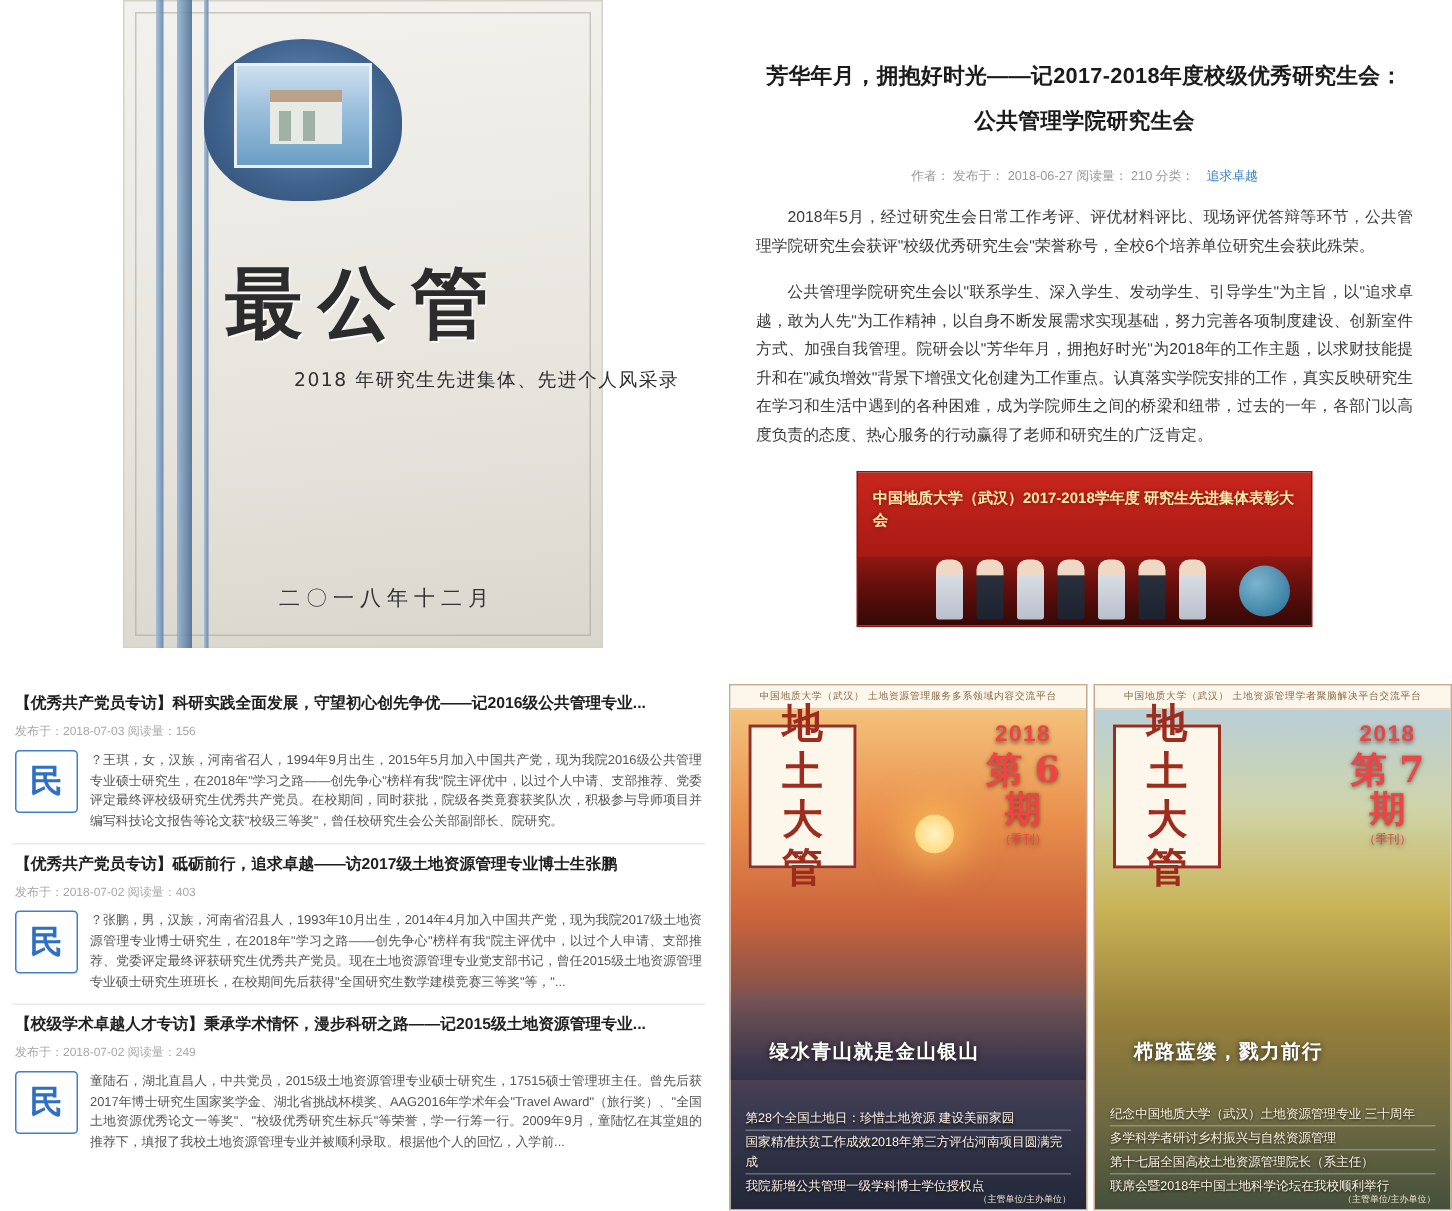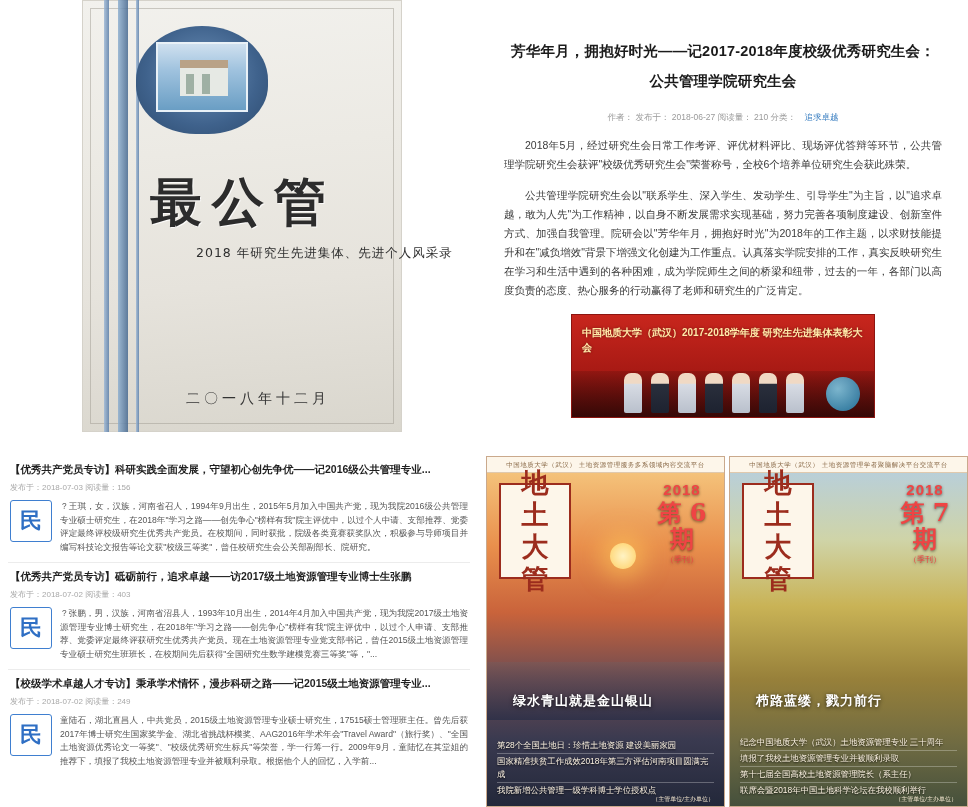--- a/index.html
+++ b/index.html
@@ -352,21 +352,21 @@
         <b>管</b>
       </div>
       <div class="c-issue">
         <div class="yr">2018</div>
         <div class="no">第 7 期</div>
         <div class="per">（季刊）</div>
       </div>
       <div class="c-headline">栉路蓝缕，戮力前行</div>
       <div class="c-lines">
         <div>纪念中国地质大学（武汉）土地资源管理专业 三十周年</div>
-        <div>填报了我校土地资源管理专业并被顺利录取</div>
+        <div>多学科学者研讨乡村振兴与自然资源管理</div>
         <div>第十七届全国高校土地资源管理院长（系主任）</div>
         <div>联席会暨2018年中国土地科学论坛在我校顺利举行</div>
       </div>
       <div class="c-foot">（主管单位/主办单位）</div>
     </div>
 
   </div>
 
 </div>
 

